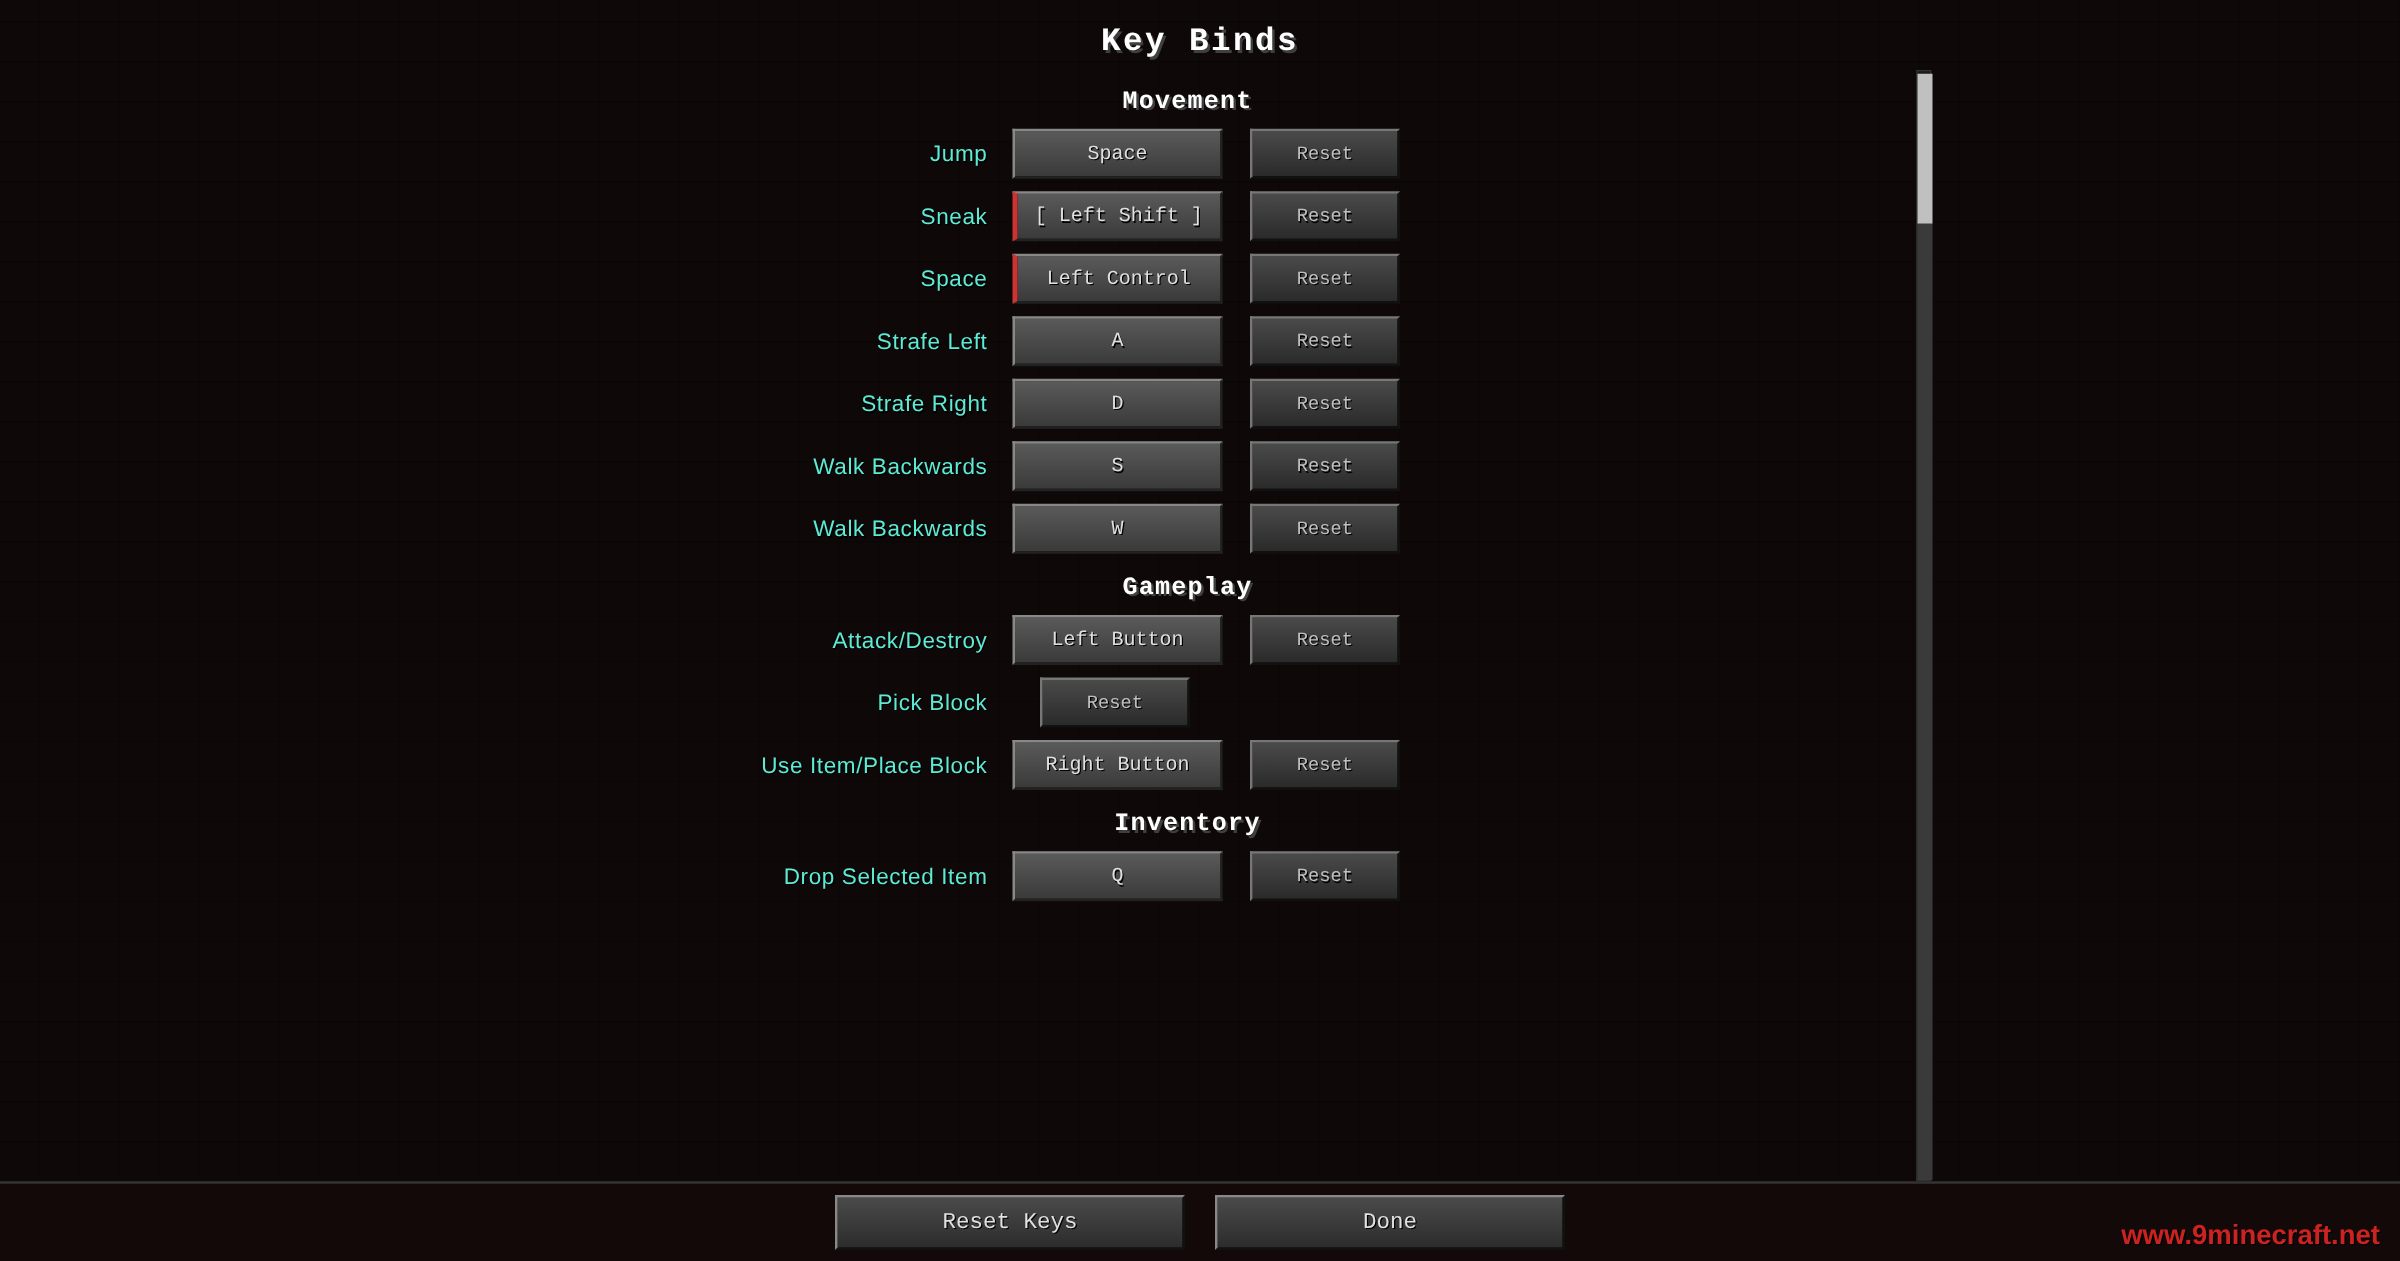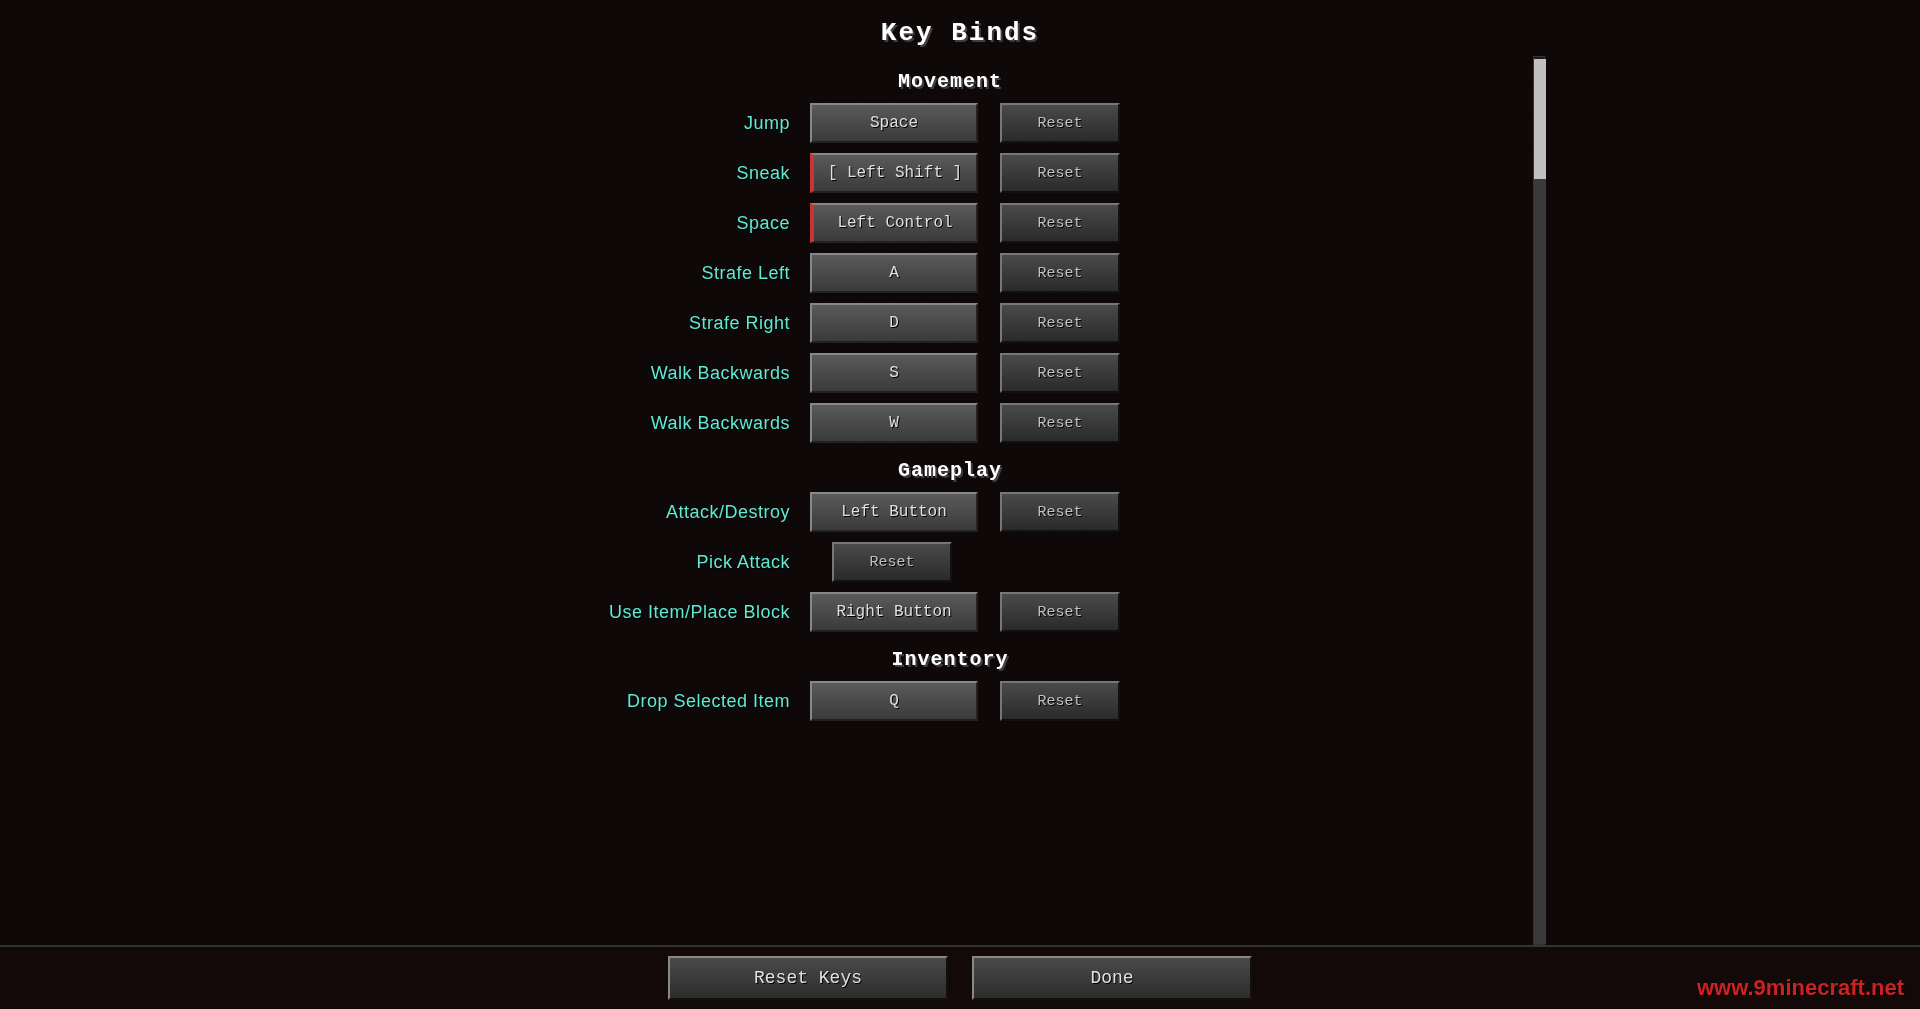--- a/index.html
+++ b/index.html
@@ -253,21 +253,21 @@
           <button class="keybind-btn">W</button>
           <button class="reset-btn">Reset</button>
         </div>
         <div class="section-header">Gameplay</div>
         <div class="keybind-row">
           <div class="keybind-label">Attack/Destroy</div>
           <button class="keybind-btn">Left Button</button>
           <button class="reset-btn">Reset</button>
         </div>
         <div class="keybind-row">
-          <div class="keybind-label">Pick Attack</div>
+          <div class="keybind-label">Pick Block</div>
           <button class="reset-btn">Reset</button>
         </div>
         <div class="keybind-row">
           <div class="keybind-label">Use Item/Place Block</div>
           <button class="keybind-btn">Right Button</button>
           <button class="reset-btn">Reset</button>
         </div>
         <div class="section-header">Inventory</div>
         <div class="keybind-row">
           <div class="keybind-label">Drop Selected Item</div>

